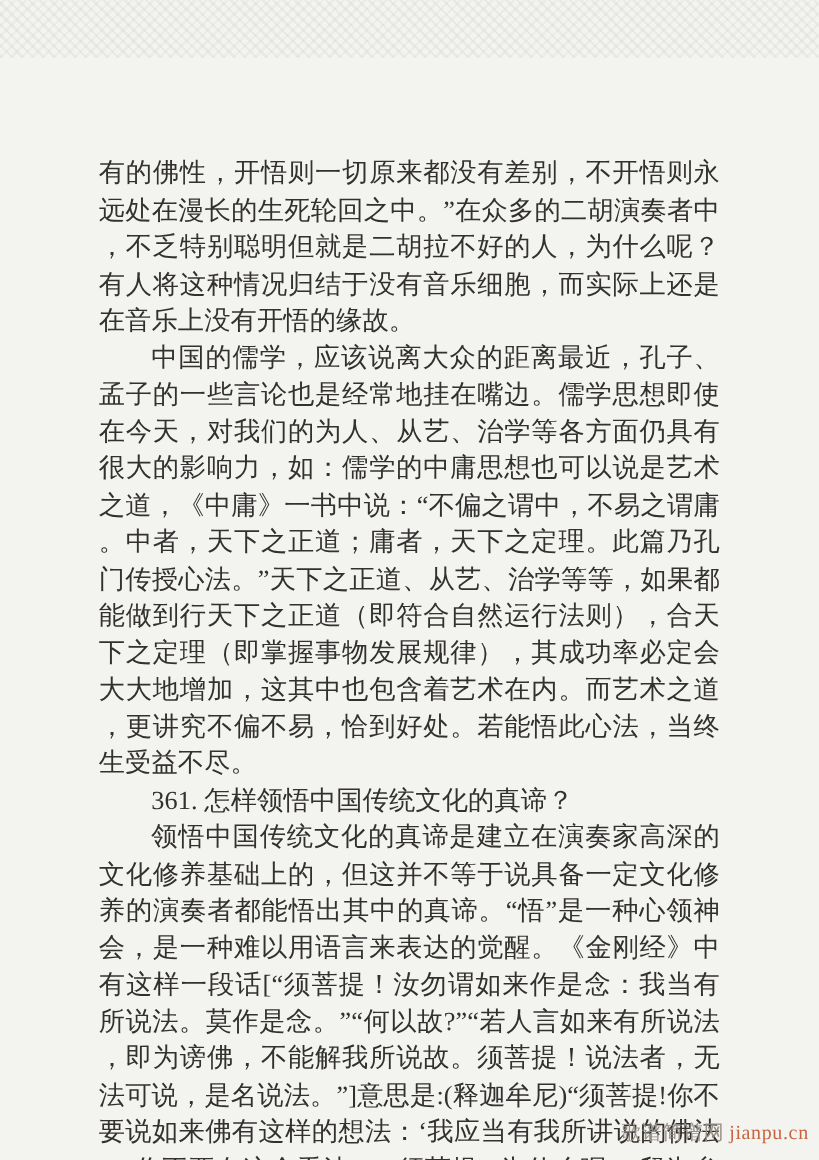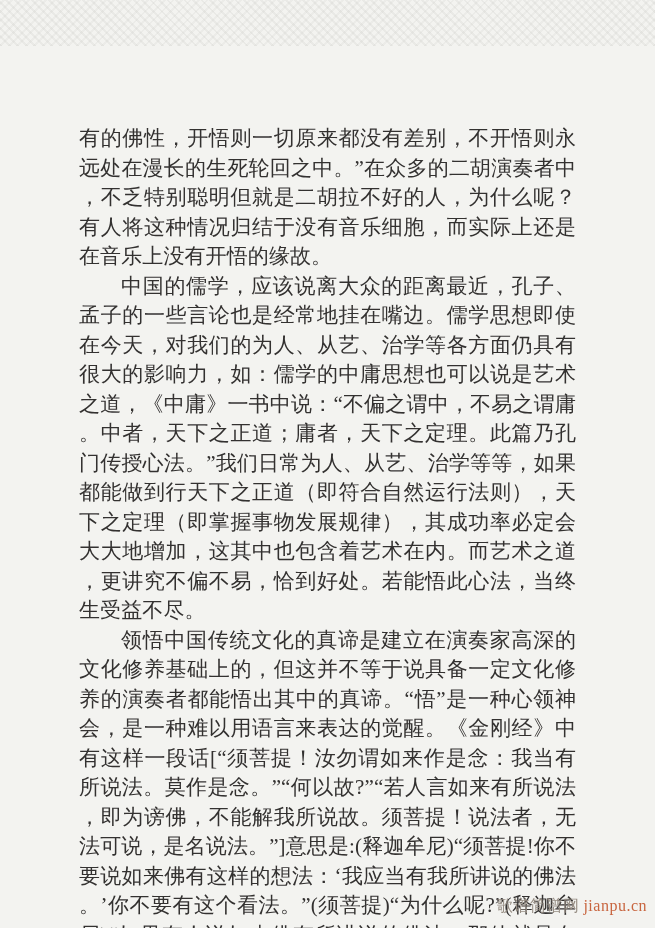--- a/index.html
+++ b/index.html
@@ -55,19 +55,20 @@
   .watermark .site-name { color: #988f85; }
   .watermark .site-url  { color: #c8653f; margin-left: 4px; }
 </style>
 </head>
 <body>
 
 <div class="scan-texture-top"></div>
 
 <div class="text-block">
   <p>有的佛性，开悟则一切原来都没有差别，不开悟则永远处在漫长的生死轮回之中。”在众多的二胡演奏者中，不乏特别聪明但就是二胡拉不好的人，为什么呢？有人将这种情况归结于没有音乐细胞，而实际上还是在音乐上没有开悟的缘故。</p>
-  <p class="indent">中国的儒学，应该说离大众的距离最近，孔子、孟子的一些言论也是经常地挂在嘴边。儒学思想即使在今天，对我们的为人、从艺、治学等各方面仍具有很大的影响力，如：儒学的中庸思想也可以说是艺术之道，《中庸》一书中说：“不偏之谓中，不易之谓庸。中者，天下之正道；庸者，天下之定理。此篇乃孔门传授心法。”我们日常为人、从艺、治学等等，如果都能做到行天下之正道（即符合自然运行法则），天下之定理（即掌握事物发展规律），其成功率必定会大大地增加，这其中也包含着艺术在内。而艺术之道，更讲究不偏不易，恰到好处。若能悟此心法，当终生受益不尽。</p>
+  <p class="indent">中国的儒学，应该说离大众的距离最近，孔子、孟子的一些言论也是经常地挂在嘴边。儒学思想即使在今天，对我们的为人、从艺、治学等各方面仍具有很大的影响力，如：儒学的中庸思想也可以说是艺术之道，《中庸》一书中说：“不偏之谓中，不易之谓庸。中者，天下之正道；庸者，天下之定理。此篇乃孔门传授心法。”天下之正道、从艺、治学等等，如果都能做到行天下之正道（即符合自然运行法则），合天下之定理（即掌握事物发展规律），其成功率必定会大大地增加，这其中也包含着艺术在内。而艺术之道，更讲究不偏不易，恰到好处。若能悟此心法，当终生受益不尽。</p>
+  <p class="indent">361. 怎样领悟中国传统文化的真谛？</p>
   <p class="indent">领悟中国传统文化的真谛是建立在演奏家高深的文化修养基础上的，但这并不等于说具备一定文化修养的演奏者都能悟出其中的真谛。“悟”是一种心领神会，是一种难以用语言来表达的觉醒。《金刚经》中有这样一段话[“须菩提！汝勿谓如来作是念：我当有所说法。莫作是念。”“何以故?”“若人言如来有所说法，即为谤佛，不能解我所说故。须菩提！说法者，无法可说，是名说法。”]意思是:(释迦牟尼)“须菩提!你不要说如来佛有这样的想法：‘我应当有我所讲说的佛法。’你不要有这个看法。”(须菩提)“为什么呢?”(释迦牟尼)“如果有人说如来佛有所讲说的佛法，那他就是在诽谤如来佛，他根本不了解如来佛所以讲说佛法的原因。须菩提！讲说佛法的人，实</p>
 </div>
 
 <div class="watermark">
   <span class="site-name">歌谱简谱网</span><span class="site-url">jianpu.cn</span>
 </div>
 
 </body></html>

